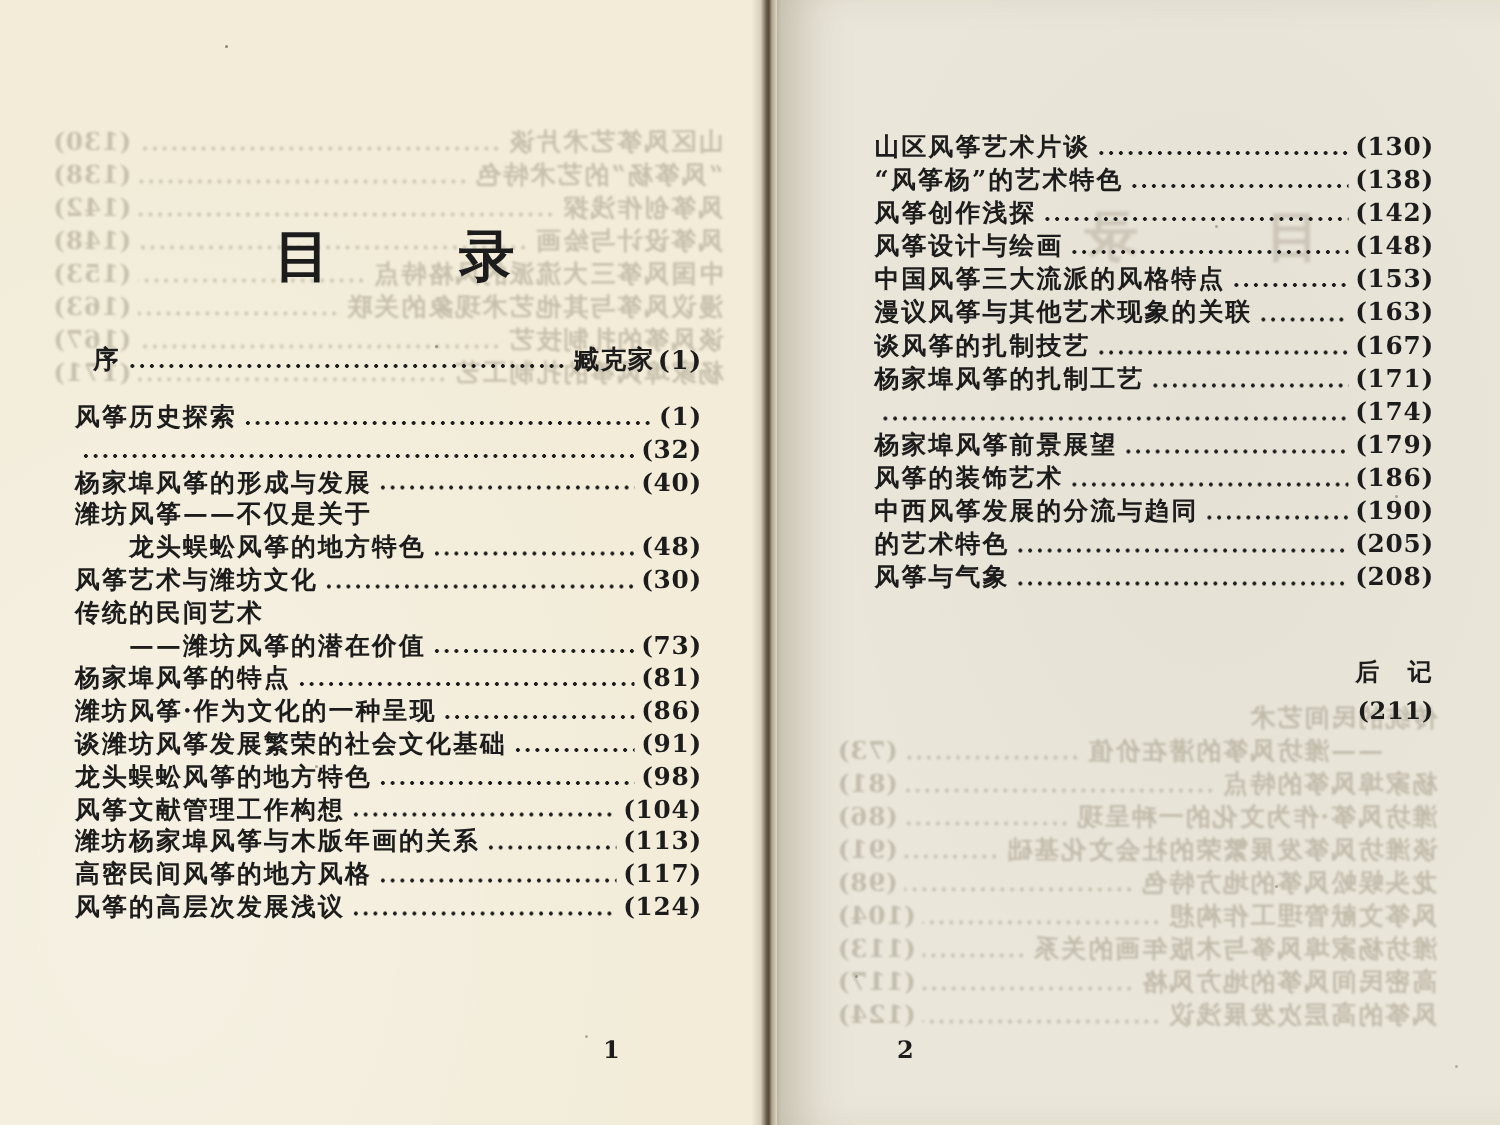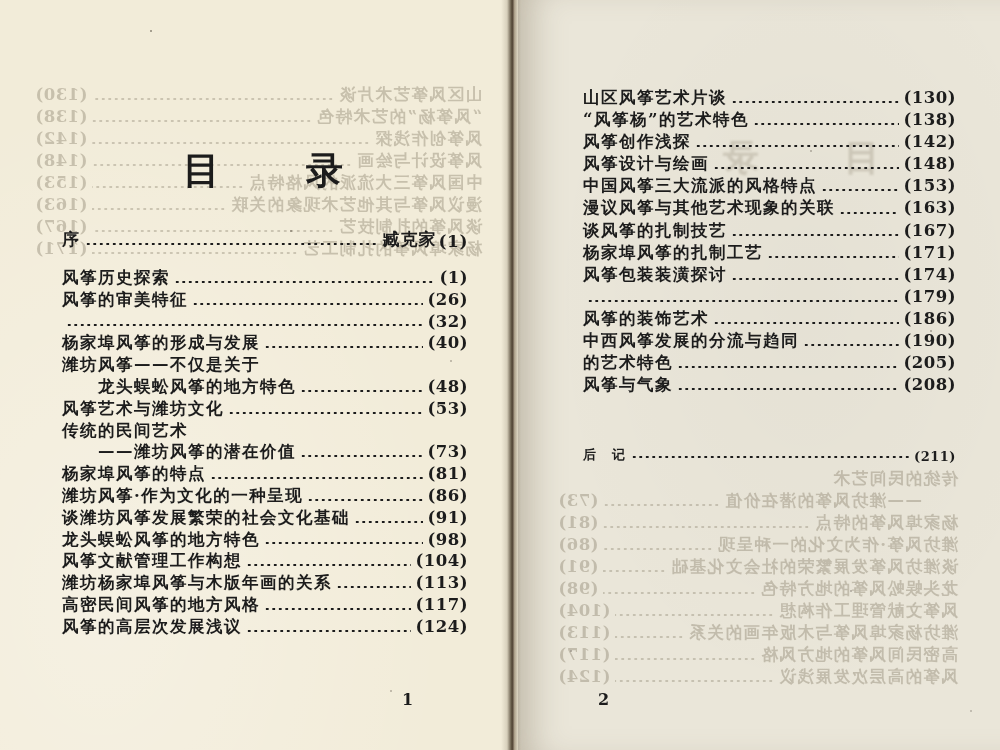--- a/index.html
+++ b/index.html
@@ -52,26 +52,26 @@
   .row .p{letter-spacing:0.5px;}
   .row.nodots .dots,.row.nodots .p{visibility:hidden;}
   .row.indent{padding-left:36px;}
 
   .preface-row{position:absolute;top:225px;left:62px;right:44px;height:26px;
     font-size:17px;}
   .preface-row .author{margin-right:2px;letter-spacing:1px;}
 
   .entries{position:absolute;font-size:16.5px;}
   .entries .row{height:21.8px;line-height:21.8px;}
-  #left-entries{top:267px;left:62px;right:44px;}
+  #left-entries{top:267px;left:50px;right:44px;}
   #right-entries{top:87px;left:65px;width:373px;}
   #right-entries .row{height:22.1px;line-height:22.1px;}
 
   .postscript-row{position:absolute;top:438px;left:65px;width:373px;height:26px;
-    font-size:13px;}
+    font-size:16px;flex-direction:column;}
 
   .folio{position:absolute;font-size:16px;font-weight:bold;}
   .folio-left{left:402px;top:690px;}
   .folio-right{left:80px;top:690px;}
 
   
   .bleed{position:absolute;transform:scaleX(-1);filter:blur(0.7px);opacity:0.42;
     color:var(--bleed);font-size:16.5px;}
   .bleed .row{height:22px;line-height:22px;}
   .bleed .row .dots{background-image:radial-gradient(circle, rgba(141,132,112,0.9) 1.1px, transparent 1.45px);}
@@ -135,25 +135,20 @@
     <span class="author">臧克家</span>
     <span class="p">(1)</span>
   </div>
   <div id="left-entries" class="entries">
       <div class="row">
         <span class="t">风筝历史探索</span>
         <span class="dots"></span>
         <span class="p">(1)</span>
       </div>
       <div class="row">
-        <span class="t">风筝的审美特征</span>
-        <span class="dots"></span>
-        <span class="p">(26)</span>
-      </div>
-      <div class="row">
         <span class="dots"></span>
         <span class="p">(32)</span>
       </div>
       <div class="row">
         <span class="t">杨家埠风筝的形成与发展</span>
         <span class="dots"></span>
         <span class="p">(40)</span>
       </div>
       <div class="row nodots">
         <span class="t">潍坊风筝——不仅是关于</span>
@@ -161,21 +156,21 @@
         <span class="p"></span>
       </div>
       <div class="row indent">
         <span class="t">龙头蜈蚣风筝的地方特色</span>
         <span class="dots"></span>
         <span class="p">(48)</span>
       </div>
       <div class="row">
         <span class="t">风筝艺术与潍坊文化</span>
         <span class="dots"></span>
-        <span class="p">(53)</span>
+        <span class="p">(30)</span>
       </div>
       <div class="row nodots">
         <span class="t">传统的民间艺术</span>
         <span class="dots"></span>
         <span class="p"></span>
       </div>
       <div class="row indent">
         <span class="t">——潍坊风筝的潜在价值</span>
         <span class="dots"></span>
         <span class="p">(73)</span>
@@ -313,25 +308,25 @@
         <span class="t">谈风筝的扎制技艺</span>
         <span class="dots"></span>
         <span class="p">(167)</span>
       </div>
       <div class="row">
         <span class="t">杨家埠风筝的扎制工艺</span>
         <span class="dots"></span>
         <span class="p">(171)</span>
       </div>
       <div class="row">
-        <span class="t">风筝包装装潢探讨</span>
         <span class="dots"></span>
         <span class="p">(174)</span>
       </div>
       <div class="row">
+        <span class="t">杨家埠风筝前景展望</span>
         <span class="dots"></span>
         <span class="p">(179)</span>
       </div>
       <div class="row">
         <span class="t">风筝的装饰艺术</span>
         <span class="dots"></span>
         <span class="p">(186)</span>
       </div>
       <div class="row">
         <span class="t">中西风筝发展的分流与趋同</span>

